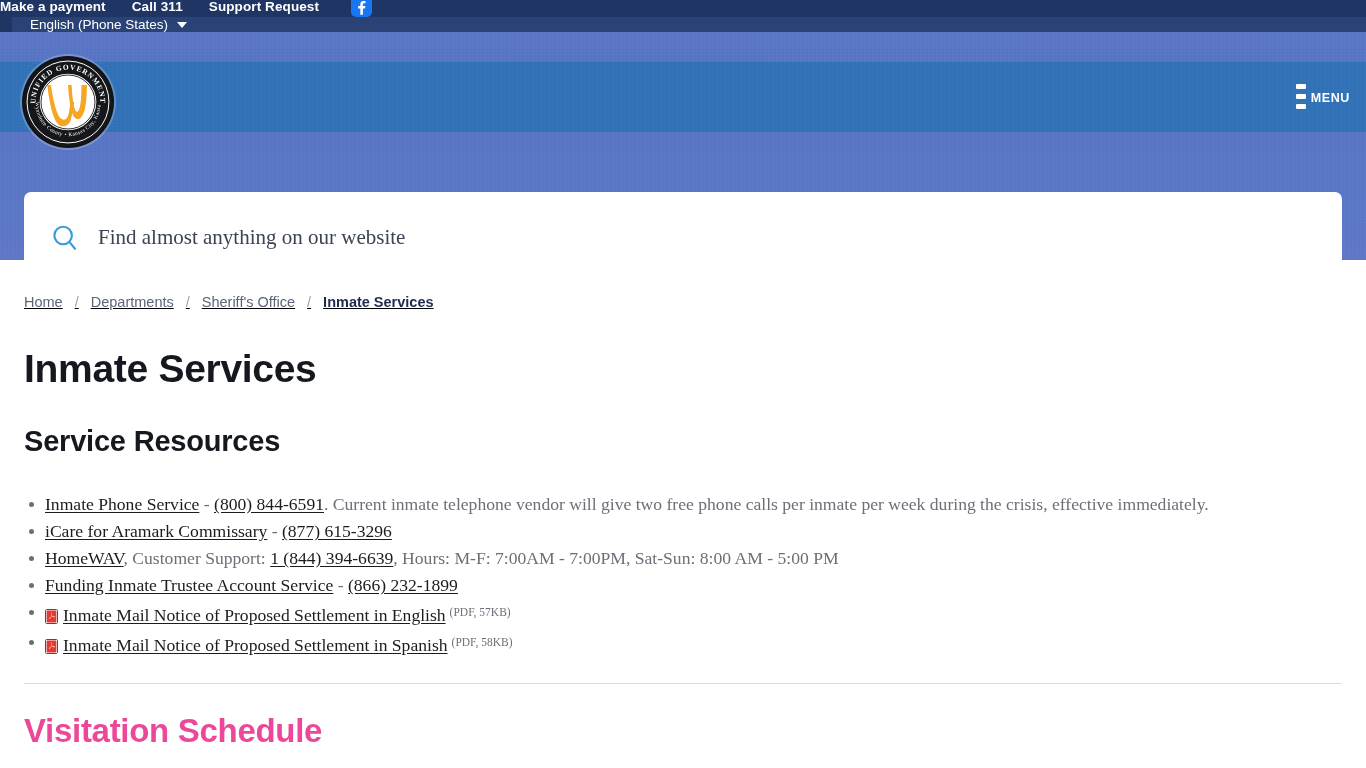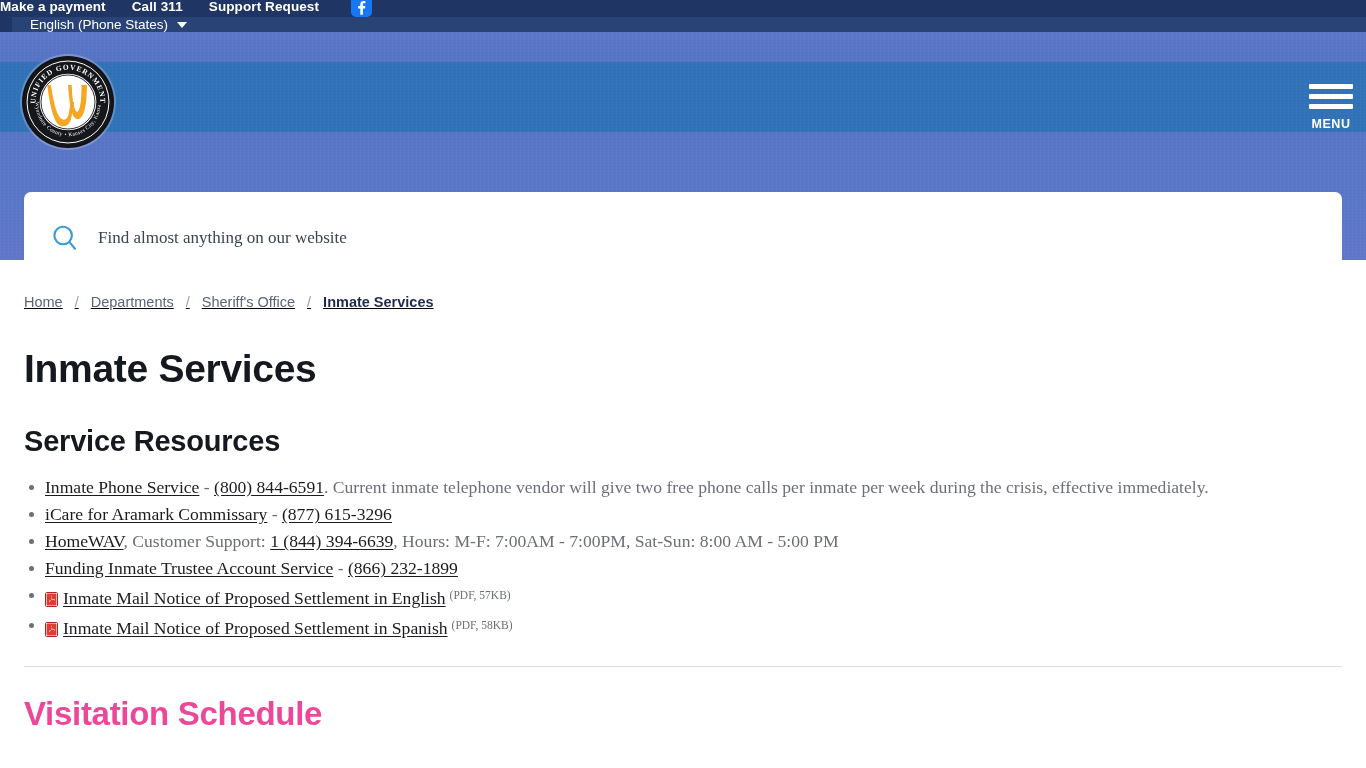--- a/index.html
+++ b/index.html
@@ -121,25 +121,25 @@
     display: flex; align-items: center; justify-content: center;
     cursor: pointer;
     z-index: 6;
     box-shadow: 0 0 0 2px rgba(255,255,255,.22);
   }
   .logo svg { display:block; }
 
   
   .menu-btn {
     position: absolute;
-    right: 8px;
+    right: 16px;
     top: 52px;
     width: 54px;
     display: flex;
-    flex-direction: column;
+    flex-direction: row;
     align-items: center;
     gap: 5px;
     cursor: pointer;
     z-index: 6;
   }
   .menu-bars { width: 44px; display: flex; flex-direction: column; gap: 5px; }
   .menu-bars span {
     display: block;
     height: 5px;
     background: #ffffff;
@@ -171,21 +171,21 @@
     width: 34px; height: 34px;
     margin-left: 14px;
     flex: 0 0 auto;
     display: flex; align-items: center; justify-content: center;
   }
   .search-input {
     flex: 1 1 auto;
     border: 0;
     outline: 0;
     font-family: "Liberation Serif", serif;
-    font-size: 17px;
+    font-size: 21px;
     color: #be185d;
     padding-left: 16px;
     background: transparent;
   }
   .search-input::placeholder { color: #3b4452; opacity: 1; }
   .search-btn {
     flex: 0 0 auto;
     width: 326px;
     height: 68px;
     background: #1d4289;
@@ -239,21 +239,21 @@
   h2.section-title {
     margin-top: 34px;
     font-size: 29px;
     font-weight: 700;
     color: #16181f;
     letter-spacing: -0.2px;
     font-family: Liberation Sans, sans-serif;
   }
 
   ul.resource-list {
-    margin-top: 16px;
+    margin-top: 33px;
     list-style: none;
   }
   ul.resource-list > li {
     position: relative;
     padding-left: 21px;
     font-family: "Liberation Serif", serif;
     font-size: 17.6px;
     line-height: 27px;
     color: #6d6f78;
     margin-bottom: 0px;

